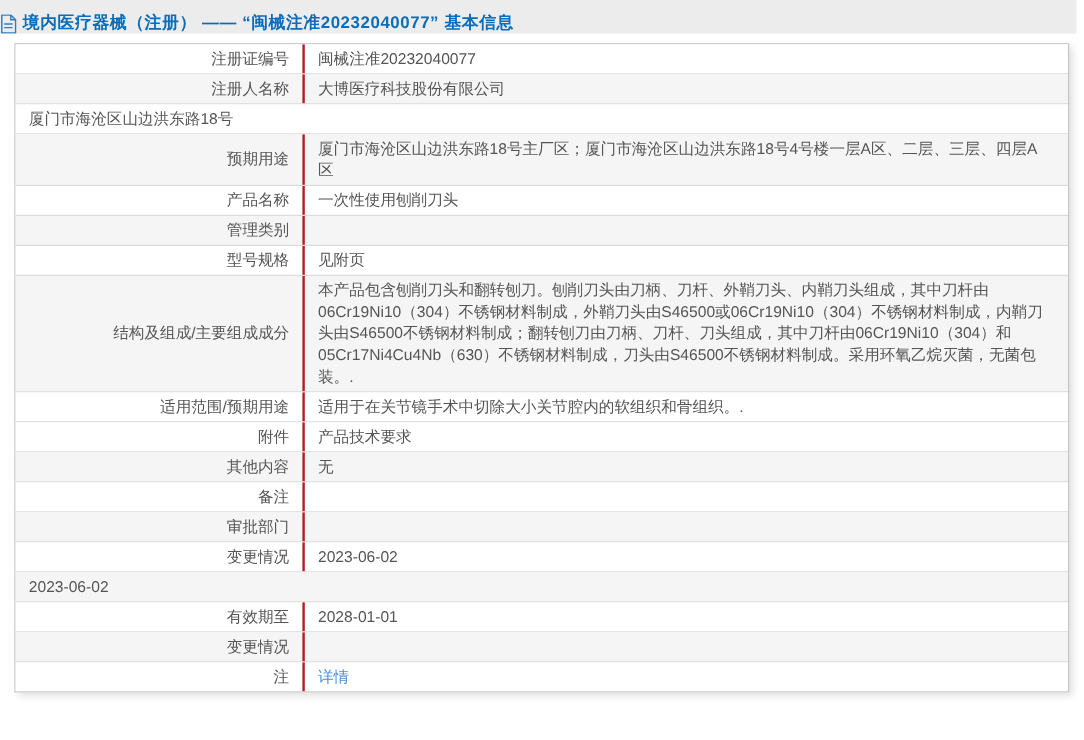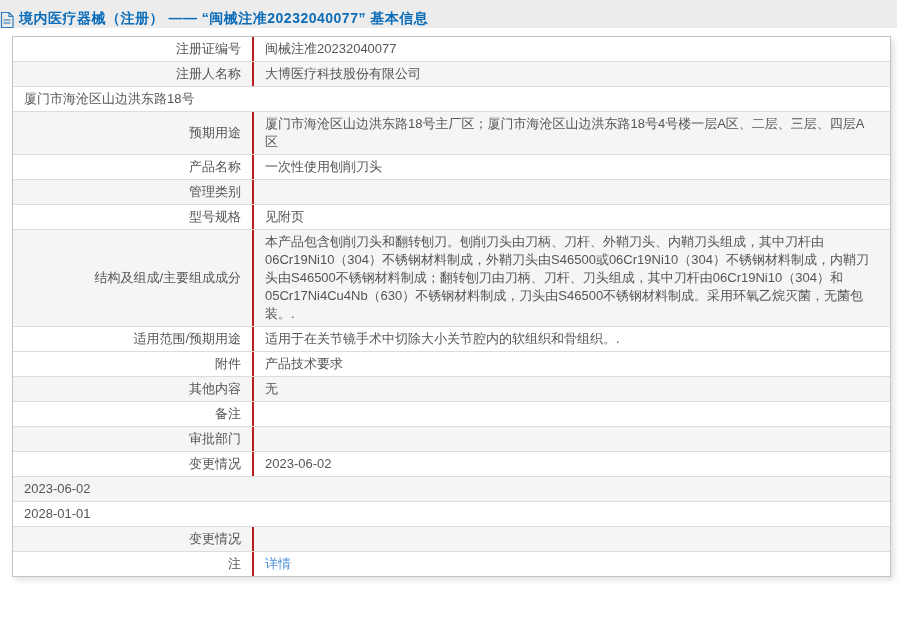--- a/index.html
+++ b/index.html
@@ -233,20 +233,24 @@
     </div>
   </div>
 
   <div class="row alt">
     <div class="cell value">
       <span class="value-text">2023-06-02</span>
     </div>
   </div>
 
   <div class="row">
+    <div class="cell label">
+
+      <span class="label-text">有效期至</span>
+    </div>
     <div class="cell value">
       <span class="value-text">2028-01-01</span>
     </div>
   </div>
 
   <div class="row alt">
     <div class="cell label">
 
       <span class="label-text">变更情况</span>
     </div>

